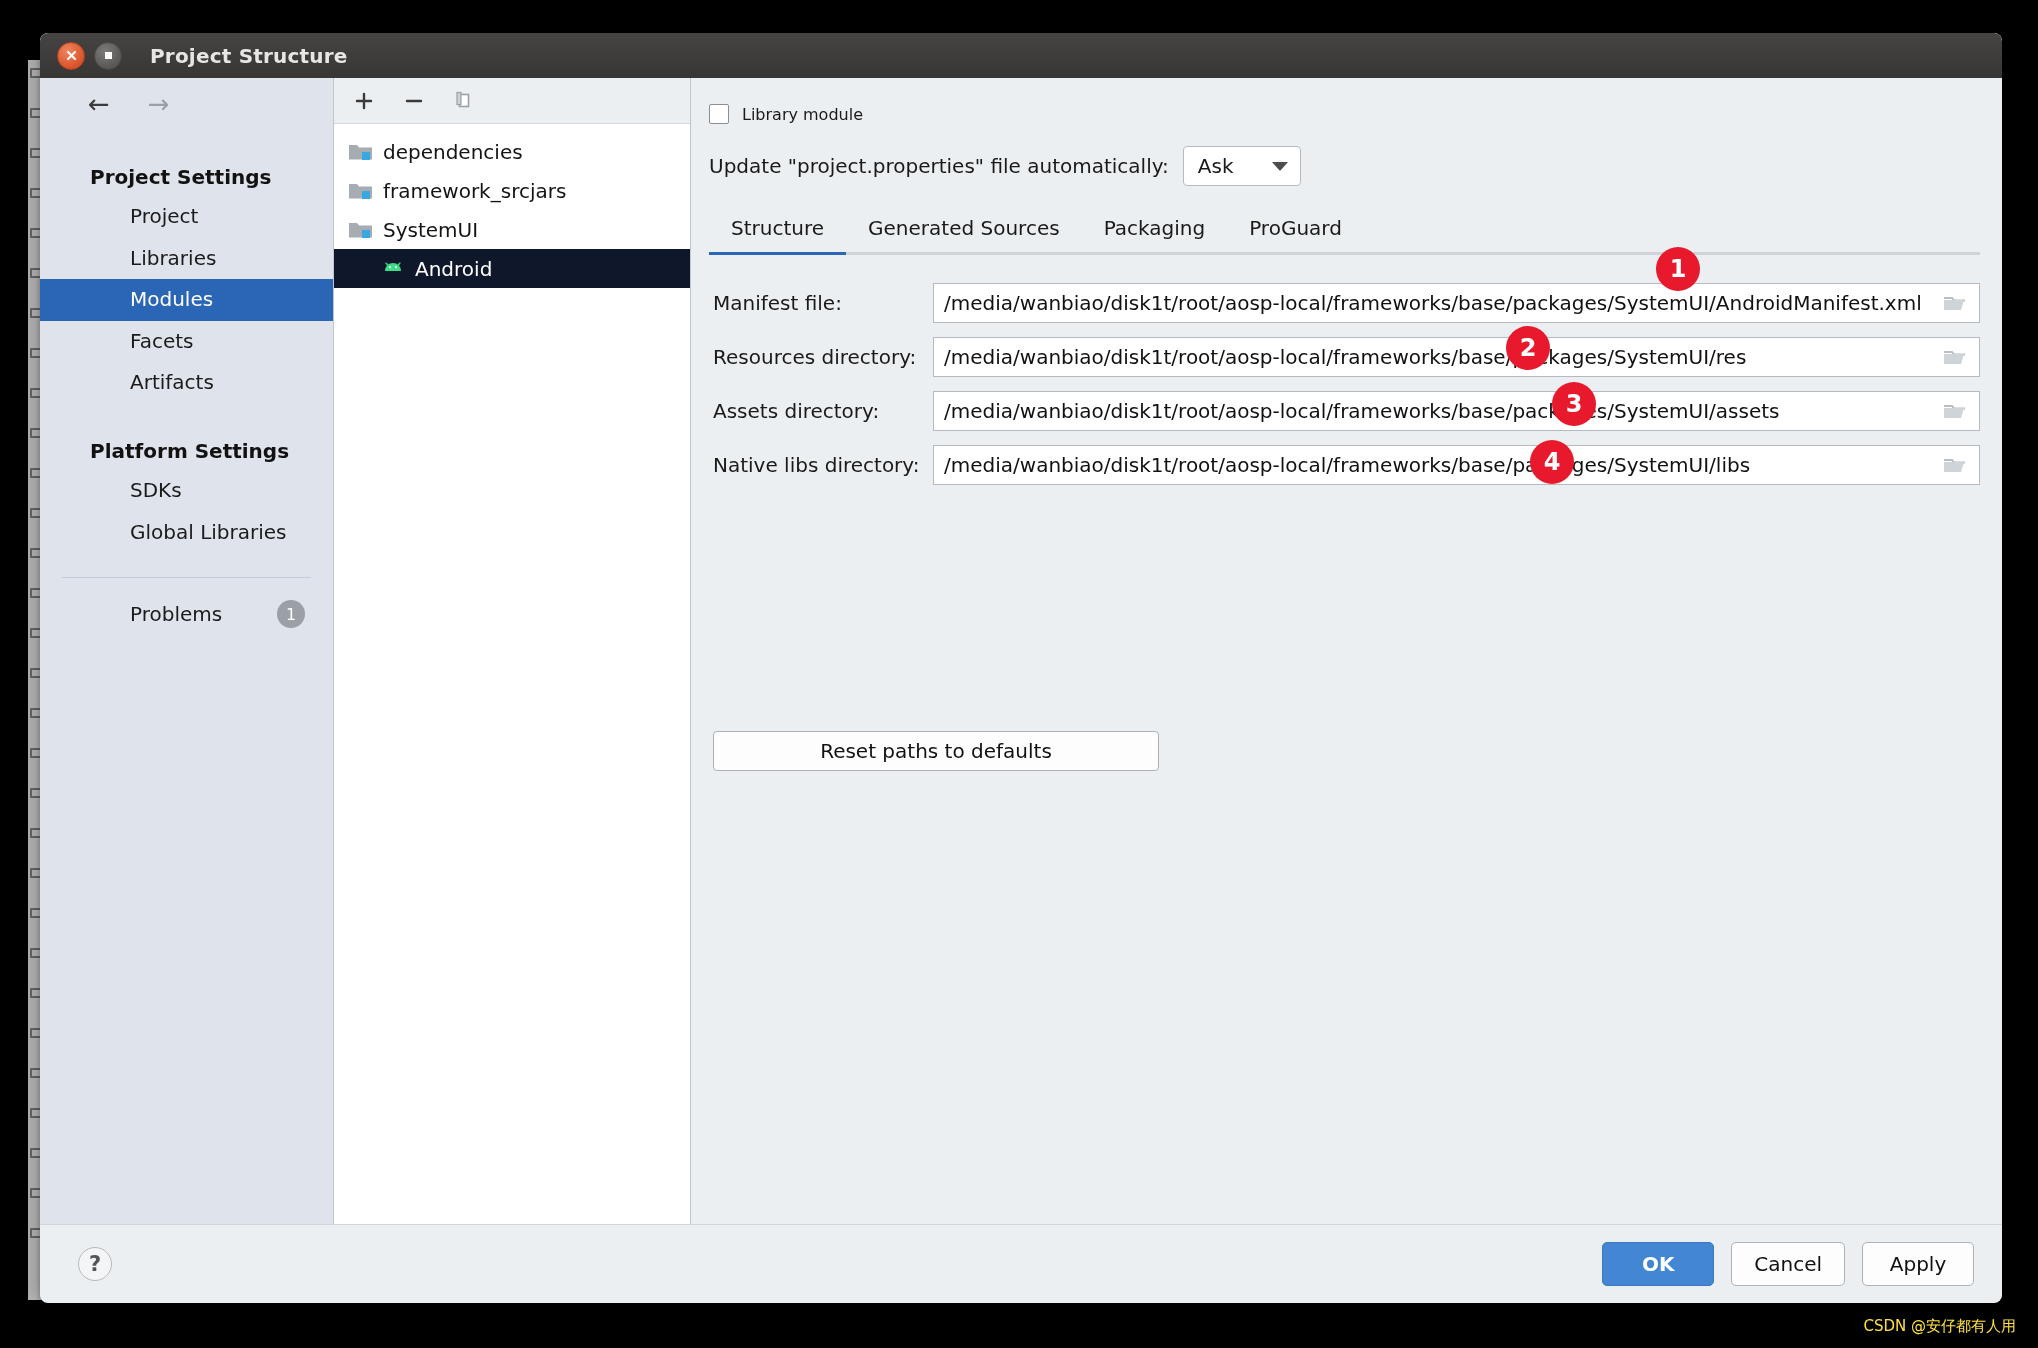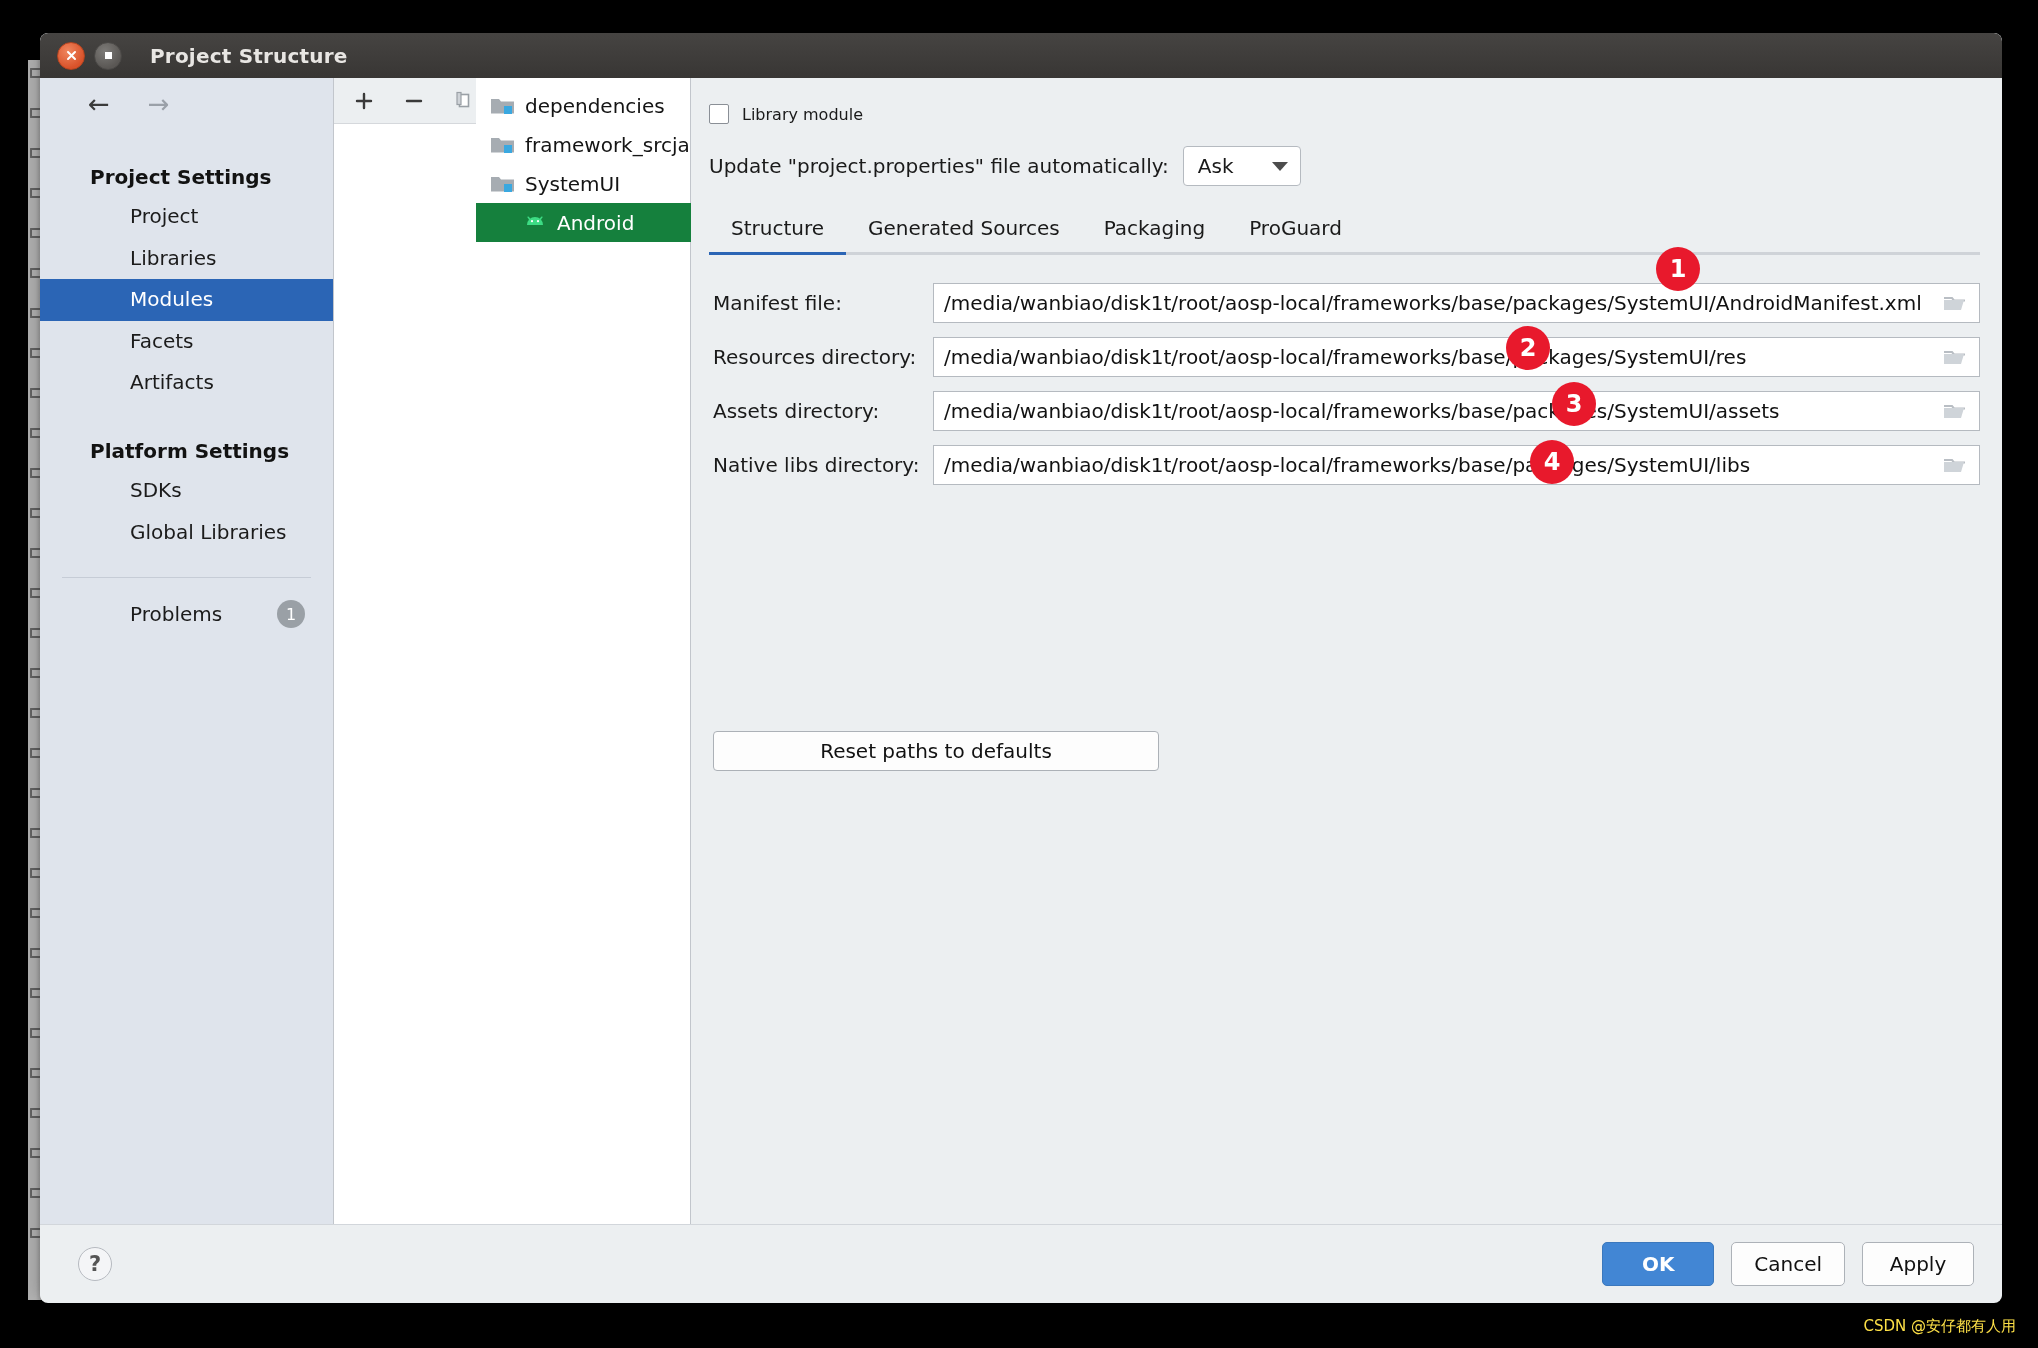--- a/index.html
+++ b/index.html
@@ -64,32 +64,32 @@
     display:flex; align-items:center; justify-content:space-between;
     padding: 22px 28px 0 90px; font-size: 20px; color:#1b1b1b;
   }
   .badge {
     width: 28px; height: 28px; border-radius:50%; background:#9aa0a6; color:#fff;
     font-size: 16px; display:flex; align-items:center; justify-content:center;
   }
 
   
   .treepanel { width: 357px; flex: 0 0 357px; background:#ffffff;
-               border-right:1px solid #c2c6cc; display:flex; }
+               border-right:1px solid #c2c6cc; display:flex; flex-direction:column; }
   .tree-toolbar {
     height: 46px; background:#eceff1; border-bottom:1px solid #d5d8dc;
     display:flex; align-items:center; gap: 26px; padding-left: 18px;
   }
   .tb-icon { width: 24px; height: 24px; display:flex; align-items:center; justify-content:center;
              color:#3a3a3a; }
   .tree-list { padding-top: 8px; flex:1; }
   .tree-row { display:flex; align-items:center; height: 39px; padding-left: 14px;
               font-size: 20px; color:#141414; }
   .tree-row.child { padding-left: 46px; }
-  .tree-row.selected { background:#15803d; color:#ffffff; }
+  .tree-row.selected { background:#0f172a; color:#ffffff; }
   .ficon { width: 26px; height: 21px; margin-right: 9px; position:relative; flex:0 0 26px; }
 
   
   .content { flex:1; background:#eceff1; padding: 24px 22px 0 14px; position:relative; }
   .lib-row { display:flex; align-items:center; gap: 13px; margin: 2px 0 0 4px; }
   .chk { width: 20px; height: 20px; border:1px solid #8a8f96; background:#fff; border-radius:2px; }
   .lib-label { font-size: 16px; color:#1a1a1a; }
   .update-row { display:flex; align-items:center; gap: 14px; margin-top: 22px; margin-left: 4px; }
   .update-label { font-size: 20px; color:#1a1a1a; }
   .combo {

